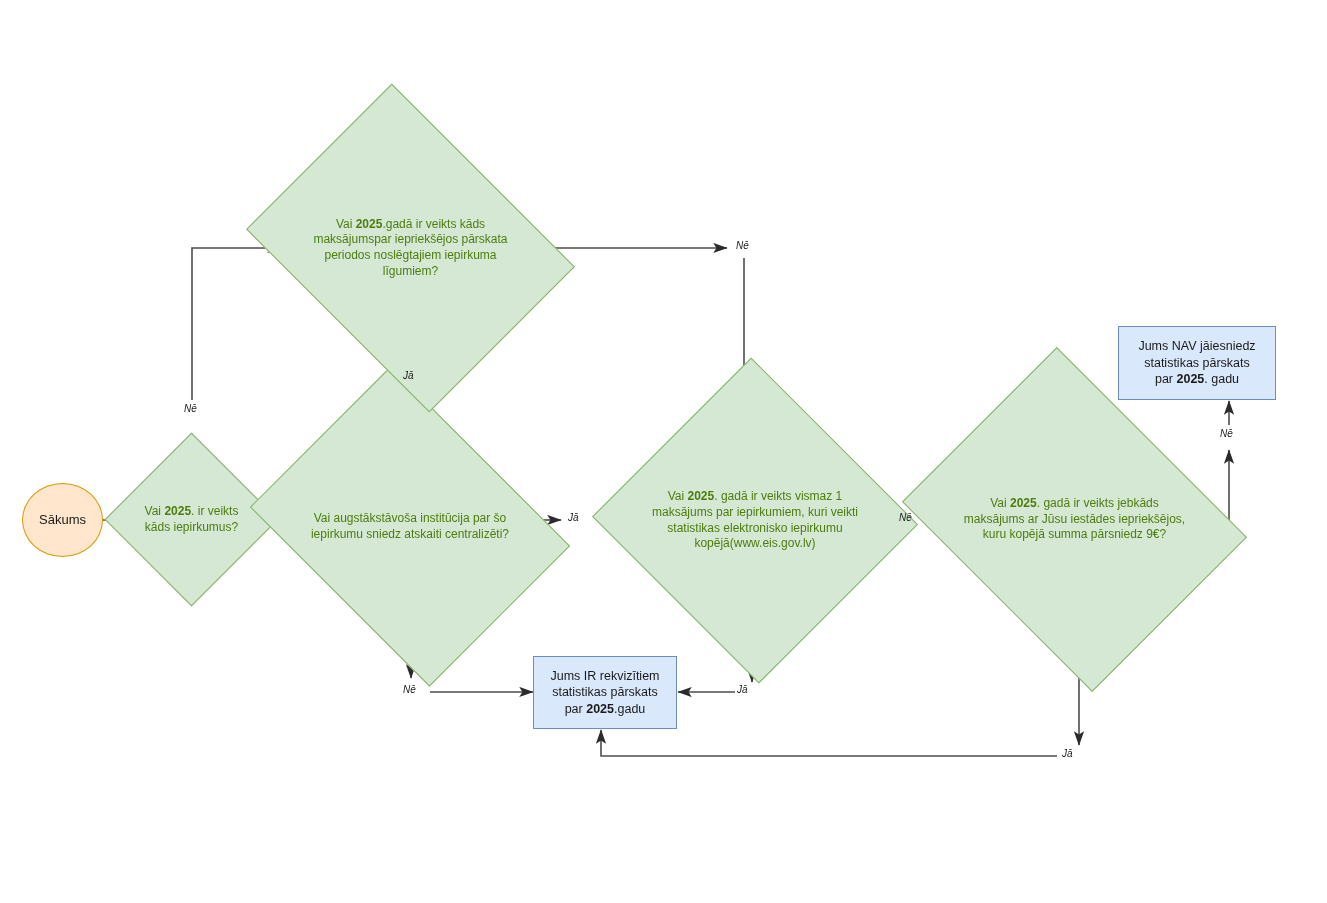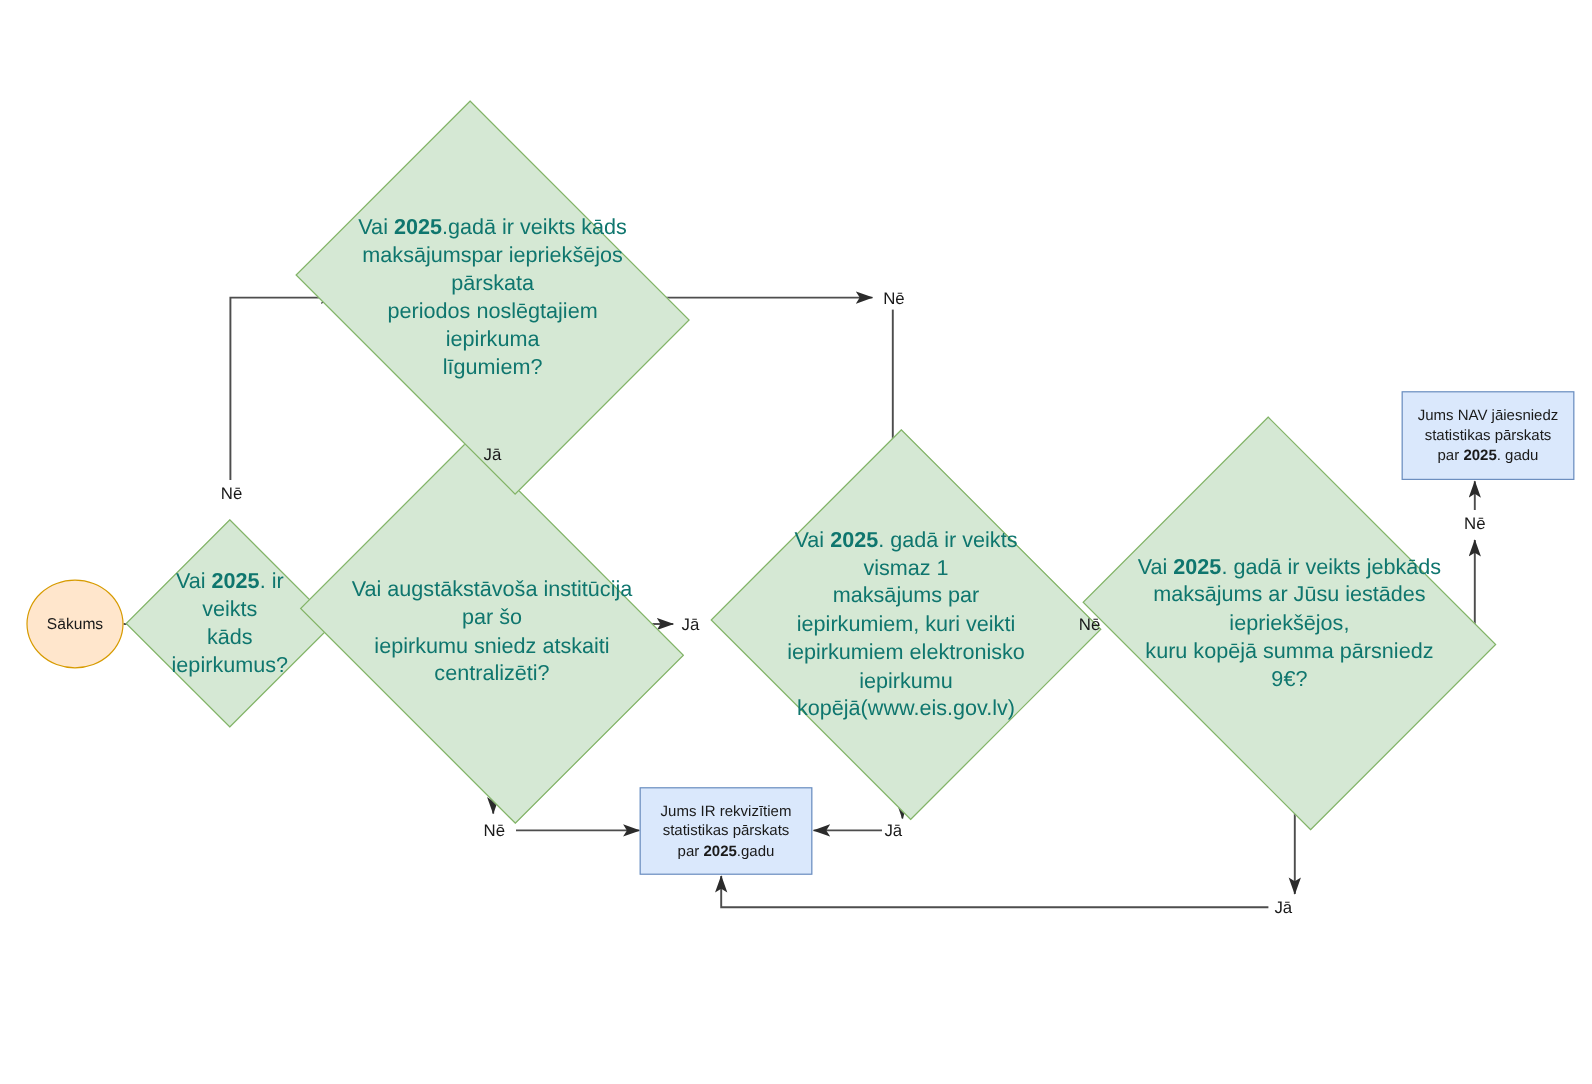--- a/index.html
+++ b/index.html
@@ -56,23 +56,23 @@
     height: 100%;
     background: #d5e8d4;
     border: 1px solid #82b366;
     transform: rotate(45deg);
     box-sizing: border-box;
   }
   .decision .txt {
     position: relative;
     z-index: 2;
     text-align: center;
-    font-size: 18px;
+    font-size: 12px;
     line-height: 1.30;
-    color: #0f766e;
+    color: #4d7c0f;
     padding: 0 6px;
     box-sizing: border-box;
     width: 100%;
   }
   
   .process {
     background: #dae8fc;
     border: 1px solid #6c8ebf;
     display: flex;
     align-items: center;
@@ -82,25 +82,26 @@
   .process .txt {
     font-size: 12.5px;
     line-height: 1.32;
     color: #1a1a1a;
     padding: 0 6px;
   }
   .yr { font-weight: bold; }
   
   .edge-label {
     position: absolute;
-    font-size: 14px;
+    font-size: 10px;
     color: #1a1a1a;
     background: transparent;
     white-space: nowrap;
     line-height: 1;
+    font-style: italic;
   }
 </style>
 </head>
 <body>
 
 <div id="canvas">
 
   <svg id="edges" viewBox="0 0 1327 903" xmlns="http://www.w3.org/2000/svg">
     <defs>
       <marker id="ah" markerWidth="10" markerHeight="10" refX="8.6" refY="3.2" orient="auto" markerUnits="strokeWidth">
@@ -179,21 +180,21 @@
       <span>periodos noslēgtajiem iepirkuma</span><br>
       <span>līgumiem?</span>
     </div>
   </div>
 
   <div class="node decision" style="left:637px; top:408px; width:236px; height:225px;">
     <div class="shape"></div>
     <div class="txt">
       <span>Vai </span><span class="yr">2025</span><span>. gadā ir veikts vismaz 1</span><br>
       <span>maksājums par iepirkumiem, kuri veikti</span><br>
-      <span>iepirkumiem elektronisko iepirkumu</span><br>
+      <span>statistikas elektronisko iepirkumu</span><br>
       <span>kopējā(www.eis.gov.lv)</span>
     </div>
   </div>
 
   <div class="node decision" style="left:940px; top:410px; width:269px; height:219px;">
     <div class="shape"></div>
     <div class="txt">
       <span>Vai </span><span class="yr">2025</span><span>. gadā ir veikts jebkāds</span><br>
       <span>maksājums ar Jūsu iestādes iepriekšējos,</span><br>
       <span>kuru kopējā summa pārsniedz 9€?</span>
@@ -201,21 +202,21 @@
   </div>
 
   <div class="node process" style="left:533px; top:656px; width:144px; height:73px;">
     <div class="txt">
       <span>Jums IR rekvizītiem</span><br>
       <span>statistikas pārskats</span><br>
       <span>par  </span><span class="yr">2025</span><span>.gadu</span>
     </div>
   </div>
 
-  <div class="node process" style="left:1168px; top:326px; width:144px; height:74px;">
+  <div class="node process" style="left:1118px; top:326px; width:158px; height:74px;">
     <div class="txt">
       <span>Jums NAV jāiesniedz</span><br>
       <span>statistikas pārskats</span><br>
       <span>par </span><span class="yr">2025</span><span>. gadu</span>
     </div>
   </div>
 
   <div class="edge-label" style="left:184px; top:404px;">Nē</div>
 
   <div class="edge-label" style="left:403px; top:371px;">Jā</div>

